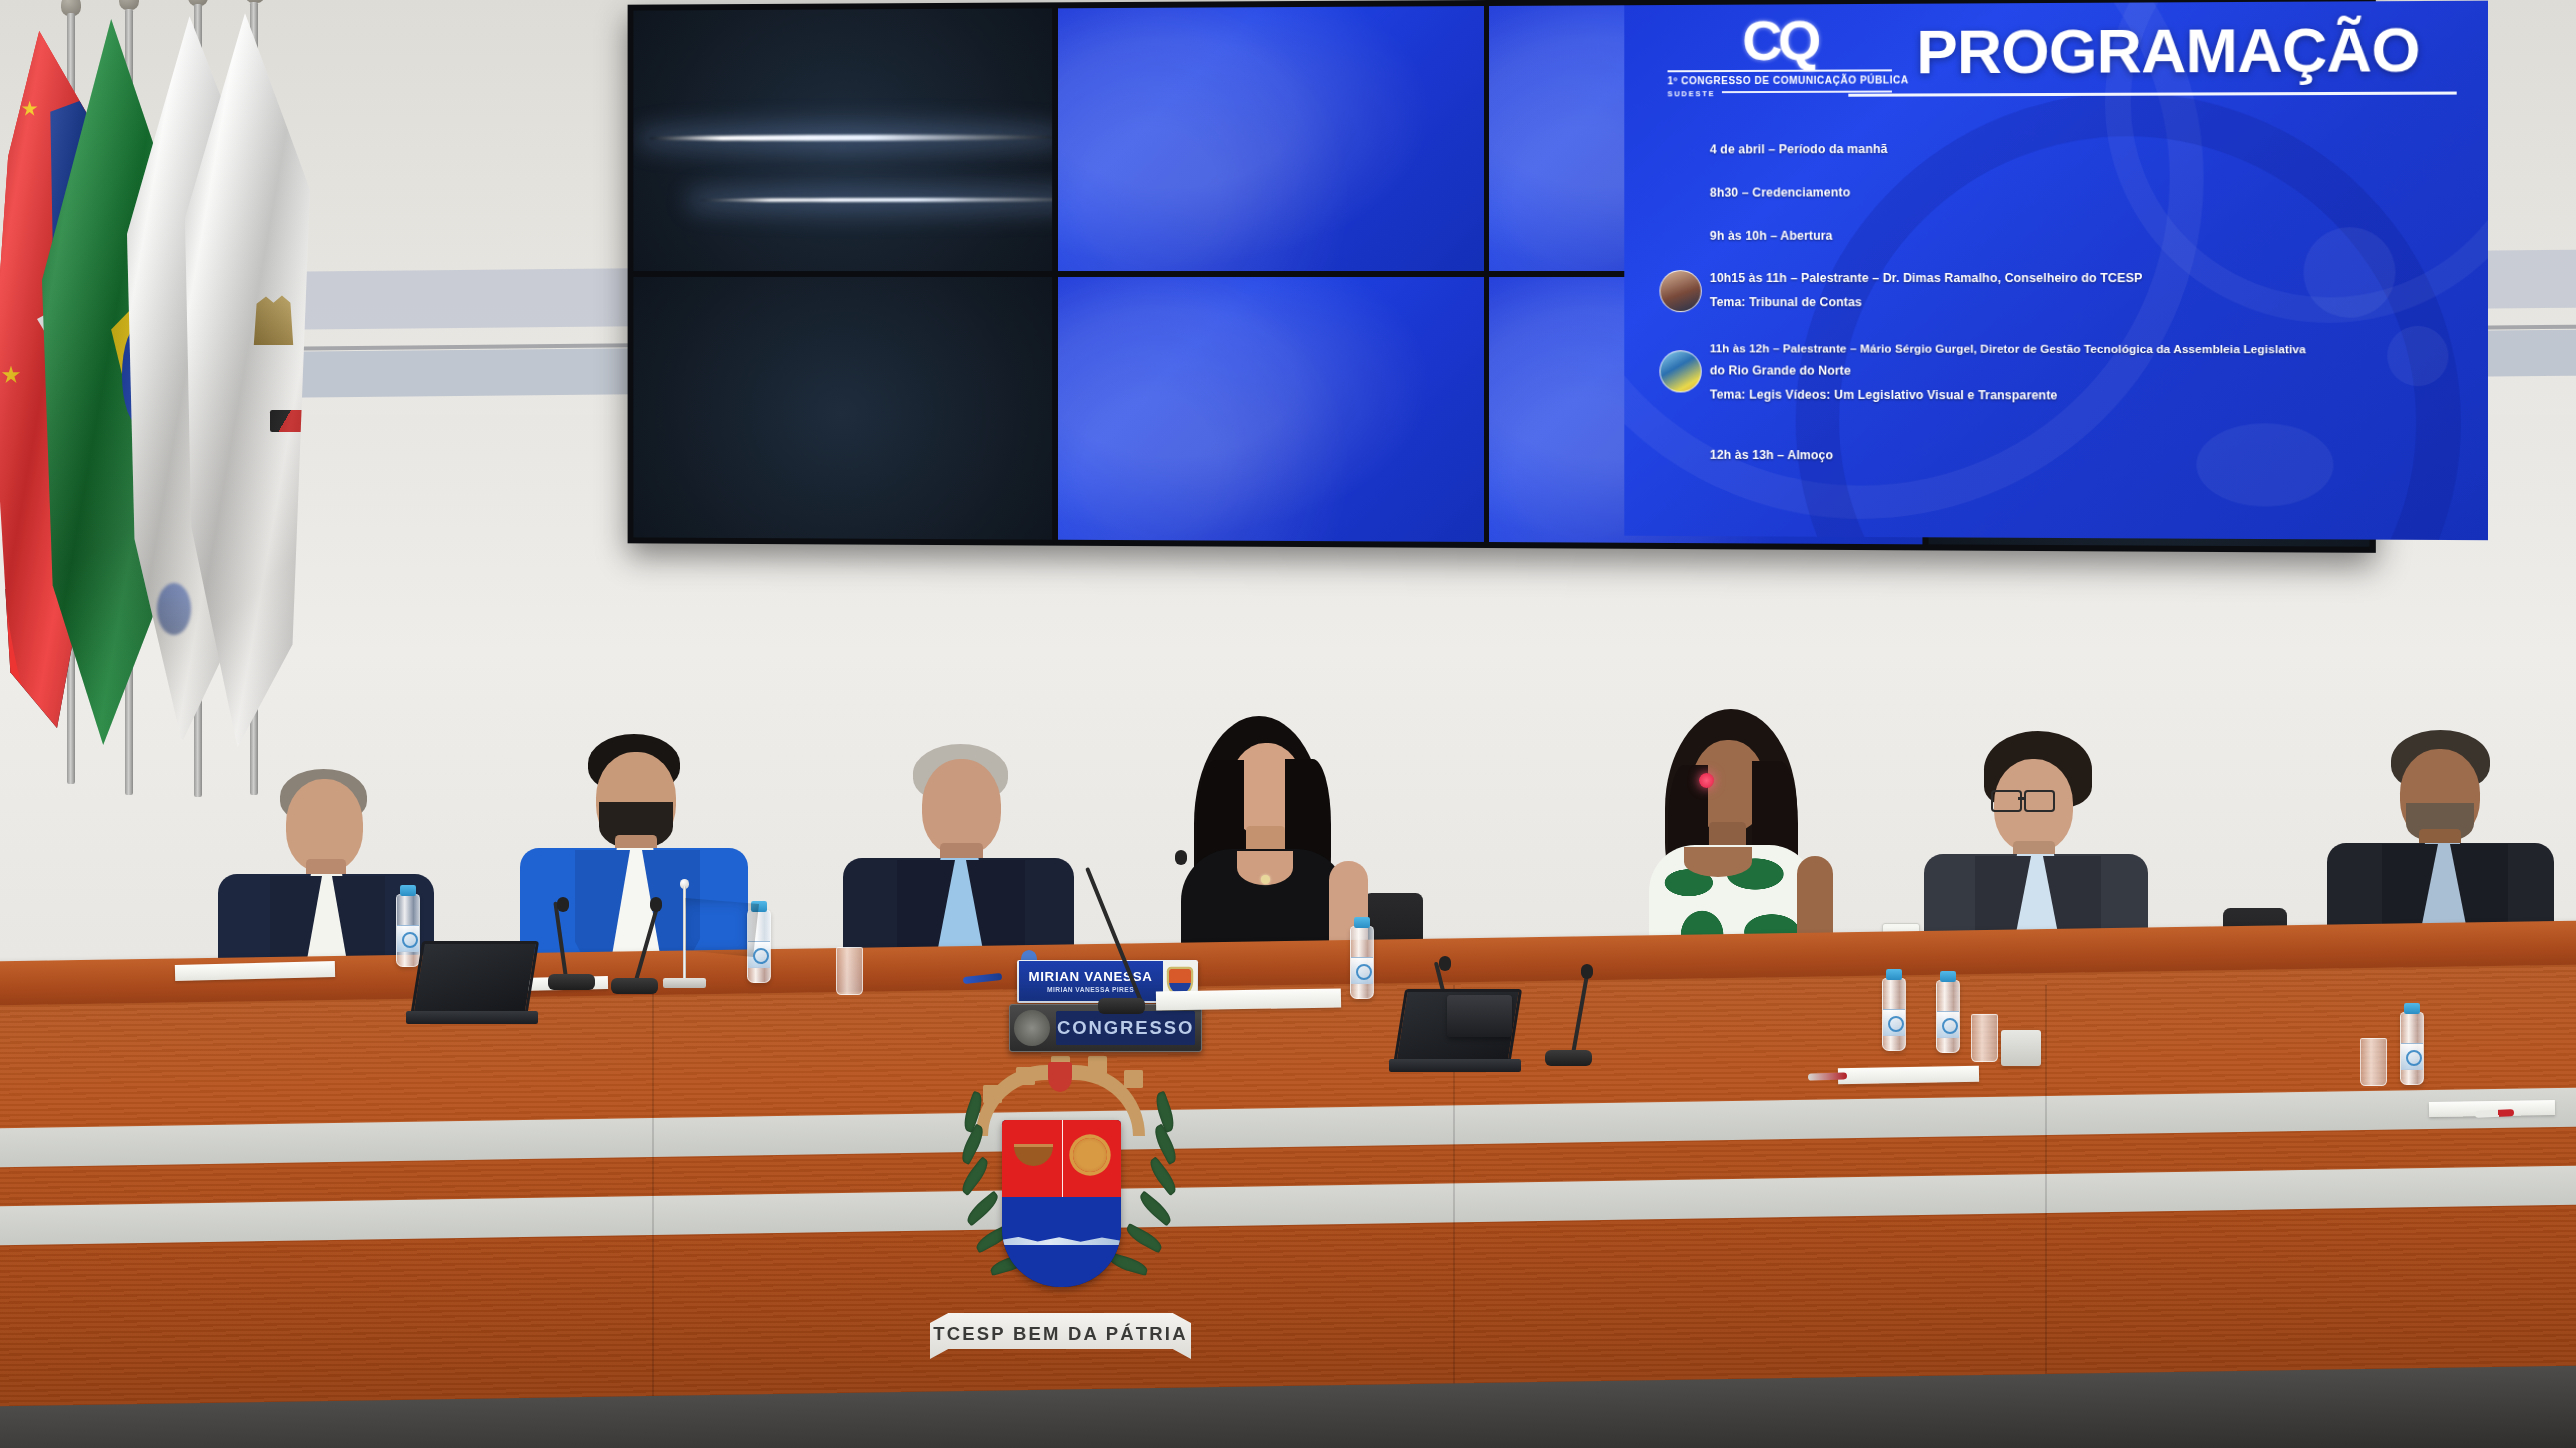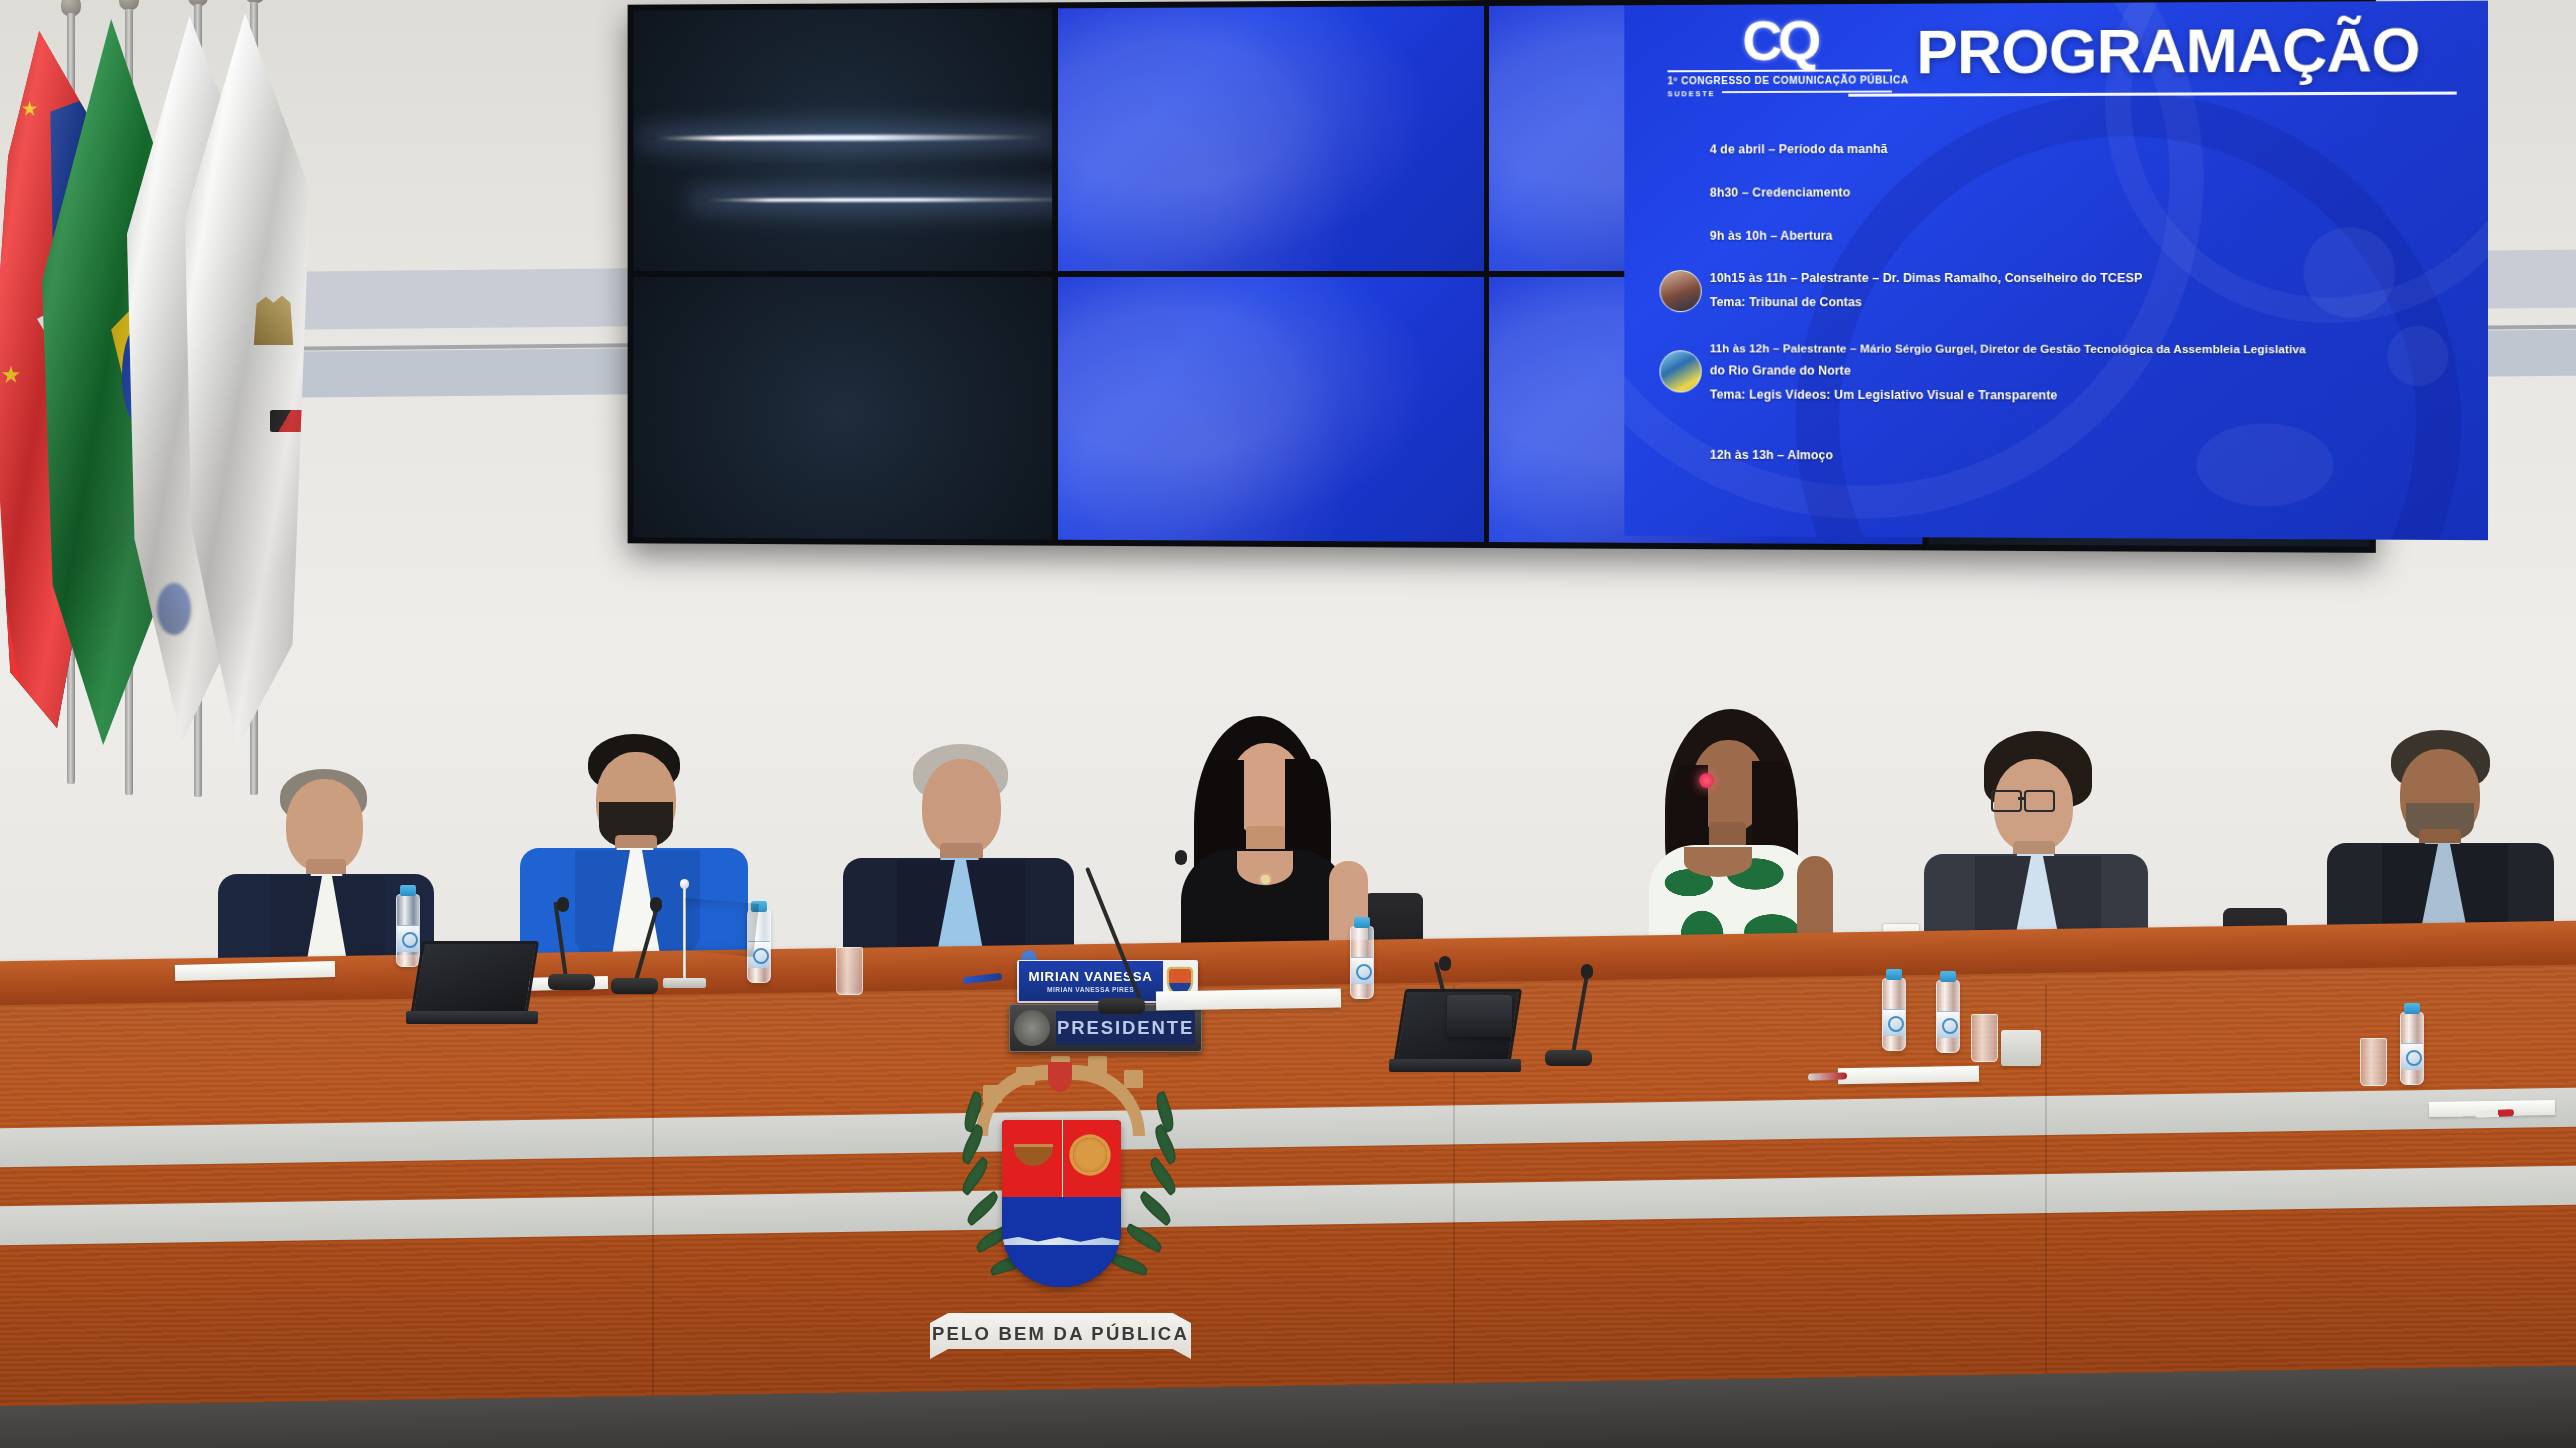--- a/index.html
+++ b/index.html
@@ -533,37 +533,37 @@
       <div class="escudo">
         <div class="esc-red"></div>
         <div class="esc-div"></div>
         <div class="boat"></div>
         <div class="sun"></div>
         <div class="esc-blue"></div>
         <div class="river"></div>
       </div>
 
       <div class="ribbon">
-        <span>PELO BEM DA PÚBLICA</span>
+        <span>TCESP BEM DA PÁTRIA</span>
       </div>
     </div>
 
     <div class="np-clip"></div>
     <div class="np-name">
       <div class="field">
         <div class="n1">MIRIAN VANESSA</div>
         <div class="n2">MIRIAN VANESSA PIRES</div>
       </div>
       <div class="crest">
           <i></i>
         </div>
     </div>
     <div class="np-president">
       <div class="emb"></div>
-      <div class="lbl">PRESIDENTE</div>
+      <div class="lbl">CONGRESSO</div>
     </div>
   </div>
 
   <div class="papers" style="left:175px;top:963px;width:160px;height:16.3px;transform:rotate(-1.4deg);"></div>
   <div class="papers" style="left:519px;top:977px;width:89px;height:13.3px;transform:rotate(-1.2deg);"></div>
   <div class="papers" style="left:1156px;top:990px;width:185px;height:19px;transform:rotate(-1deg);"></div>
   <div class="papers" style="left:1838px;top:1067px;width:141px;height:16.3px;transform:rotate(-1deg);"></div>
   <div class="papers" style="left:2429px;top:1101px;width:126px;height:15px;transform:rotate(-1deg);"></div>
 
   <div class="bottle" style="left:396px;top:894px;">

